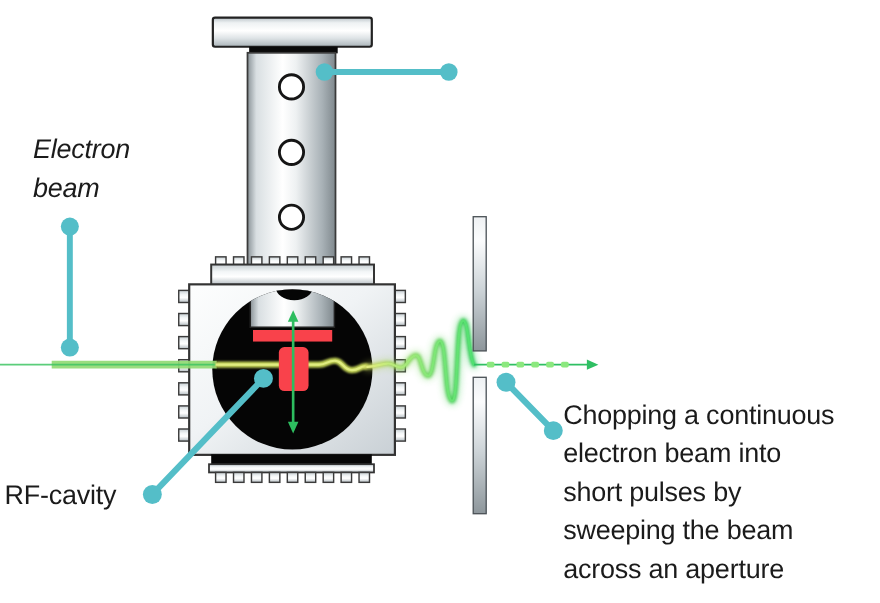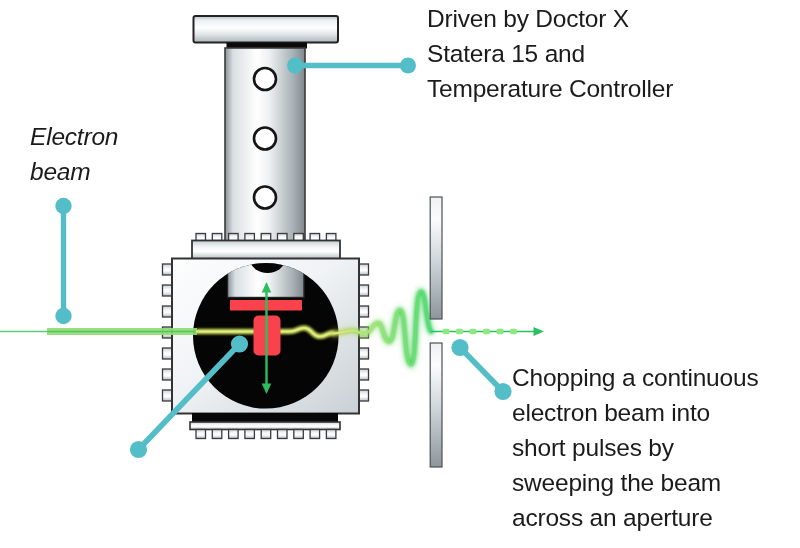--- a/index.html
+++ b/index.html
@@ -211,24 +211,22 @@
     <circle cx="239.5" cy="344" r="8.6" fill="#54bec8"></circle>
     <circle cx="138.5" cy="449.5" r="8.6" fill="#54bec8"></circle>
   </g>
   <g>
     <line x1="460" y1="347.5" x2="503" y2="391.5" stroke="#54bec8" stroke-width="5.6" stroke-linecap="round"></line>
     <circle cx="460" cy="347.5" r="8.6" fill="#54bec8"></circle>
     <circle cx="503" cy="391.5" r="8.6" fill="#54bec8"></circle>
   </g>
 </svg>
 
-<div class="label label-driven">Driven by Doctor X
-Statera 15 and
-Temperature Controller</div>
 <div class="label label-ebeam">Electron
 beam</div>
+<div class="label label-rfcavity">RF-cavity</div>
 <div class="label label-chopping">Chopping a continuous
 electron beam into
 short pulses by
 sweeping the beam
 across an aperture</div>
 
 </div>
 
 </body></html>

